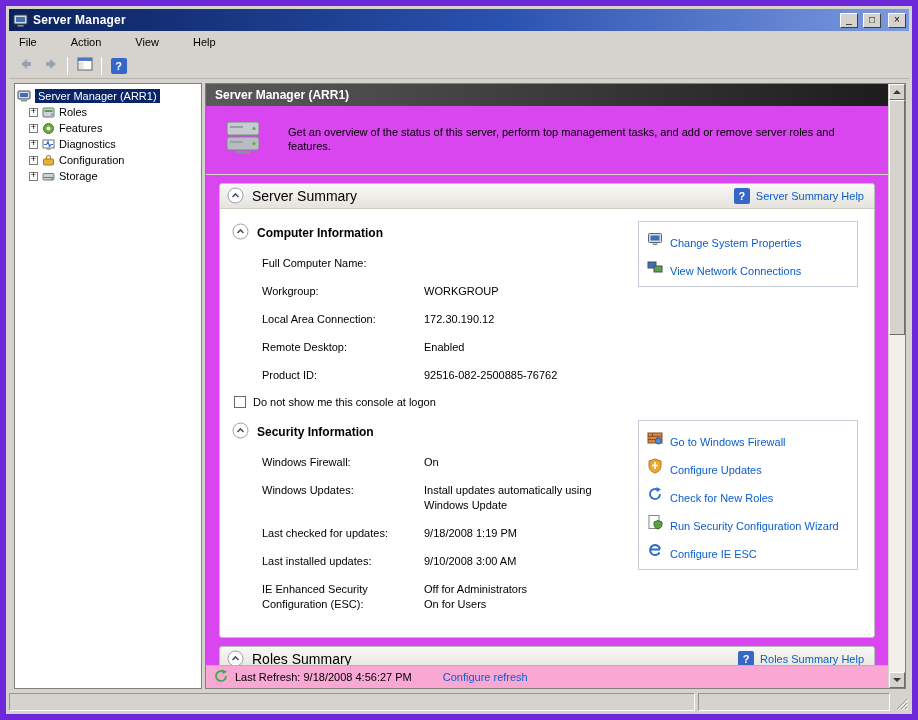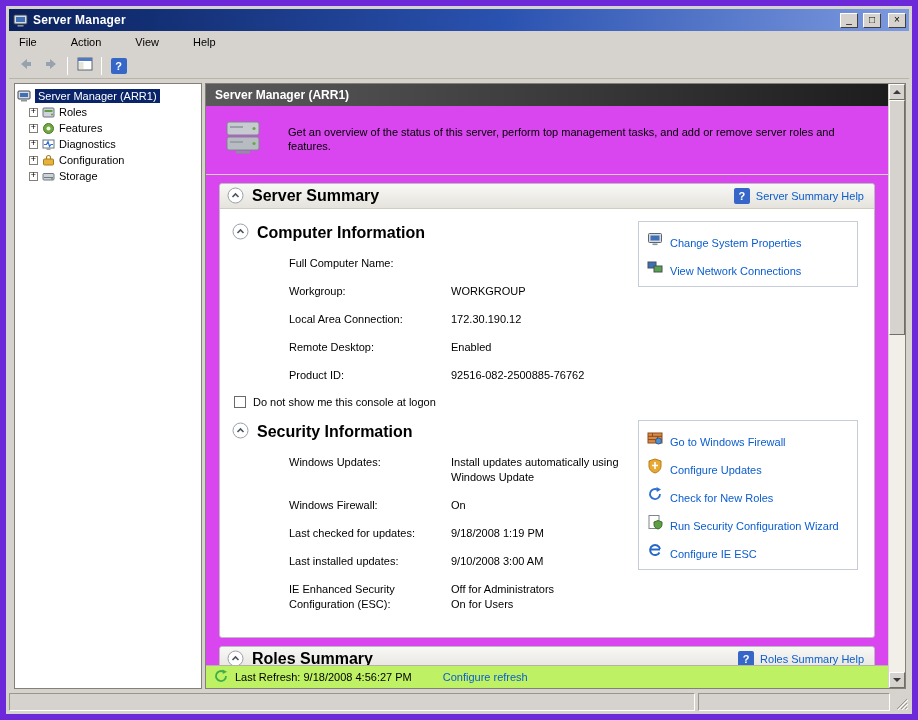--- a/index.html
+++ b/index.html
@@ -46,42 +46,42 @@
     color:#fff; font-weight:bold; font-size:12px; display:flex; align-items:center; padding-left:9px; }
 
   .content-body { flex:1; overflow:hidden; background:#d946ef; }
 
   .overview { display:flex; align-items:center; gap:20px; padding:12px 20px 14px 16px; border-bottom:1px solid #d8d4c8; }
   .overview-text { line-height:14px; }
 
   .section { margin:8px 13px 0 13px; border:1px solid #bdbdbd; border-radius:3px; background:#fff; }
   .section-header { height:25px; display:flex; align-items:center; gap:8px; padding:0 10px 0 7px;
     background:linear-gradient(#f8f8f6,#e5e3dc); border-bottom:1px solid #cfccc2; border-radius:3px 3px 0 0; }
-  .section-title { font-weight:bold; font-size:16px; flex:1; }
+  .section-title { font-weight:normal; font-size:14px; flex:1; }
   .link { color:var(--link); cursor:pointer; text-decoration:none; }
   .help-link { display:flex; align-items:center; gap:6px; }
   .section-body { padding:14px 12px 12px 12px; }
 
   .subsection { position:relative; padding-right:236px; }
   .subsection + .subsection { margin-top:14px; }
   .subsection-header { display:flex; align-items:center; gap:8px; margin-bottom:14px; }
-  .subsection-title { font-weight:bold; font-size:16px; }
+  .subsection-title { font-weight:bold; font-size:12px; }
   .fields { margin-left:30px; }
-  .field-row { display:flex; margin-bottom:13px; line-height:15px;margin-left:27px; }
+  .field-row { display:flex; margin-bottom:13px; line-height:15px; }
   .field-label { width:162px; flex:none; }
   .field-value { width:250px; }
   .checkbox-row { display:flex; align-items:center; gap:7px; margin:8px 0 4px 2px; }
   .checkbox { width:12px; height:12px; flex:none; border:1px solid #6a6a6a; background:#fff; }
 
   .links-box { position:absolute; top:-2px; right:4px; width:220px; border:1px solid #c6cdd8; background:#fff;
     padding:9px 8px; display:flex; flex-direction:column; gap:10px; }
   .action-link { display:flex; align-items:flex-end; gap:7px; white-space:nowrap; }
   .action-link .help-badge, .action-link svg { flex:none; }
 
-  .content-footer { height:23px; flex:none; border-top:1px solid #b5b2a6; background:#bef264; display:flex; align-items:center; gap:7px; padding-left:8px; }
+  .content-footer { height:23px; flex:none; border-top:1px solid #b5b2a6; background:#f9a8d4; display:flex; align-items:center; gap:7px; padding-left:8px; }
   .footer-link { margin-left:24px; }
 
   
   .scrollbar { width:17px; flex:none; background:#f1efe7; border-left:1px solid #d6d3ce; display:flex; flex-direction:column; }
   .sb-btn { height:16px; flex:none; background:#d6d3ce; border:1px solid; border-color:#ffffff #716f64 #716f64 #ffffff;
     display:flex; align-items:center; justify-content:center; padding:0; }
   .arr-up { width:0; height:0; border-left:4px solid transparent; border-right:4px solid transparent; border-bottom:4px solid #3a3a3a; }
   .arr-down { width:0; height:0; border-left:4px solid transparent; border-right:4px solid transparent; border-top:4px solid #3a3a3a; }
   .sb-track { flex:1; position:relative; }
   .sb-thumb { position:absolute; top:0; left:0; right:0; height:235px; background:#d6d3ce; border:1px solid; border-color:#ffffff #716f64 #716f64 #ffffff; }
@@ -313,26 +313,26 @@
                   <span>
                     <svg width="17" height="17" viewBox="0 0 17 17">
                         <circle cx="8.5" cy="8.5" r="7.5" fill="#fff" stroke="#98a0a8"></circle>
                         <path d="M5.5 10 L8.5 7 L11.5 10" stroke="#4a5560" stroke-width="1.6" fill="none"></path>
                       </svg>
                   </span>
                   <span class="subsection-title">Security Information</span>
                 </div>
                 <div class="fields">
                   <div class="field-row">
+                    <span class="field-label">Windows Firewall:</span>
+                    <span class="field-value">On</span>
+                  </div>
+                  <div class="field-row">
                     <span class="field-label">Windows Updates:</span>
                     <span class="field-value">Install updates automatically using Windows Update</span>
-                  </div>
-                  <div class="field-row">
-                    <span class="field-label">Windows Firewall:</span>
-                    <span class="field-value">On</span>
                   </div>
                   <div class="field-row">
                     <span class="field-label">Last checked for updates:</span>
                     <span class="field-value">9/18/2008 1:19 PM</span>
                   </div>
                   <div class="field-row">
                     <span class="field-label">Last installed updates:</span>
                     <span class="field-value">9/10/2008 3:00 AM</span>
                   </div>
                   <div class="field-row">

